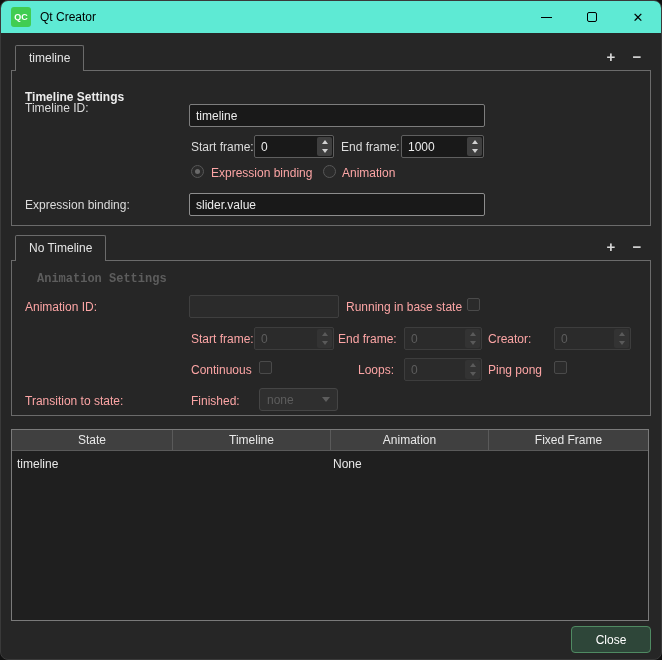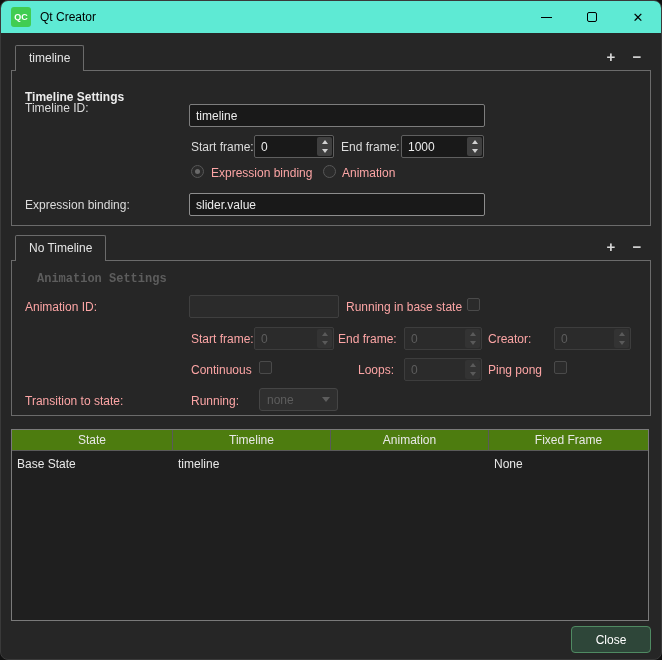--- a/index.html
+++ b/index.html
@@ -55,21 +55,21 @@
     display:flex;align-items:center;justify-content:center;}
   .radio.sel::after{content:"";width:5px;height:5px;border-radius:50%;background:#6a6a6a;}
   .chk{width:13px;height:13px;border-radius:2px;border:1px solid #4a4a4a;background:#2b2b2b;}
   
   .combo{height:23px;background:#2f2f2f;border:1px solid #454545;border-radius:3px;
     display:flex;align-items:center;padding:0 7px;color:#5d5d5d;}
   .combo .caret{margin-left:auto;width:0;height:0;border-left:4px solid transparent;
     border-right:4px solid transparent;border-top:5px solid #5d5d5d;}
   
   .tbl{border:1px solid #7a7a7a;background:#1f1f1f;display:flex;flex-direction:column;}
-  .tbl-head{display:flex;height:21px;background:#4d7c0f;border-bottom:1px solid #5a5a5a;justify-content:center;}
+  .tbl-head{display:flex;height:21px;background:#404040;border-bottom:1px solid #5a5a5a;justify-content:center;}
   .tbl-head .hc{display:flex;align-items:center;justify-content:center;color:#e8e8e8;
     border-right:1px solid #5a5a5a;}
   .tbl-head .hc:last-child{border-right:none;}
   .tbl-row{display:flex;height:25px;}
   .tbl-row .tc{display:flex;align-items:center;padding-left:5px;color:#e8e8e8;}
   .c1{width:161px;}.c2{width:158px;}.c3{width:158px;}.c4{flex:1;}
   
   .close-btn{background:#2e4639;border:1px solid #4f8a62;border-radius:4px;color:#ffffff;
     display:flex;align-items:center;justify-content:center;}
 </style>
@@ -208,35 +208,34 @@
       <span class="half">
           <span class="tri-dn"></span>
         </span>
     </span>
   </div>
 
   <div class="abs lbl dis" style="left:487px;top:362px;">Ping pong</div>
   <div class="abs chk" style="left:553px;top:360px;"></div>
 
   <div class="abs lbl dis" style="left:24px;top:393px;">Transition to state:</div>
-  <div class="abs lbl dis" style="left:190px;top:393px;">Running:</div>
+  <div class="abs lbl dis" style="left:190px;top:393px;">Finished:</div>
   <div class="abs combo" style="left:258px;top:387px;width:79px;">
     <span>none</span>
     <span class="caret"></span>
   </div>
 
   <div class="abs tbl" style="left:10px;top:428px;width:638px;height:192px;">
     <div class="tbl-head">
       <div class="hc c1">State</div>
       <div class="hc c2">Timeline</div>
       <div class="hc c3">Animation</div>
       <div class="hc c4">Fixed Frame</div>
     </div>
     <div class="tbl-row">
-      <div class="tc c1">Base State</div>
       <div class="tc c2">timeline</div>
       <div class="tc c3"></div>
       <div class="tc c4">None</div>
     </div>
   </div>
 
   <div class="abs close-btn" style="left:570px;top:625px;width:80px;height:27px;">Close</div>
 
 </div>
 

